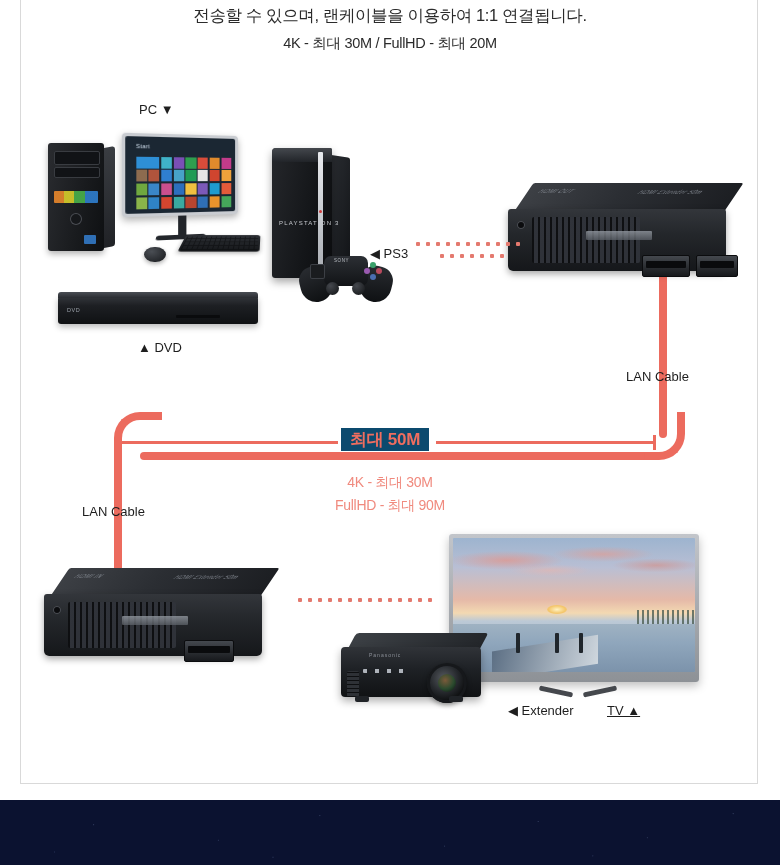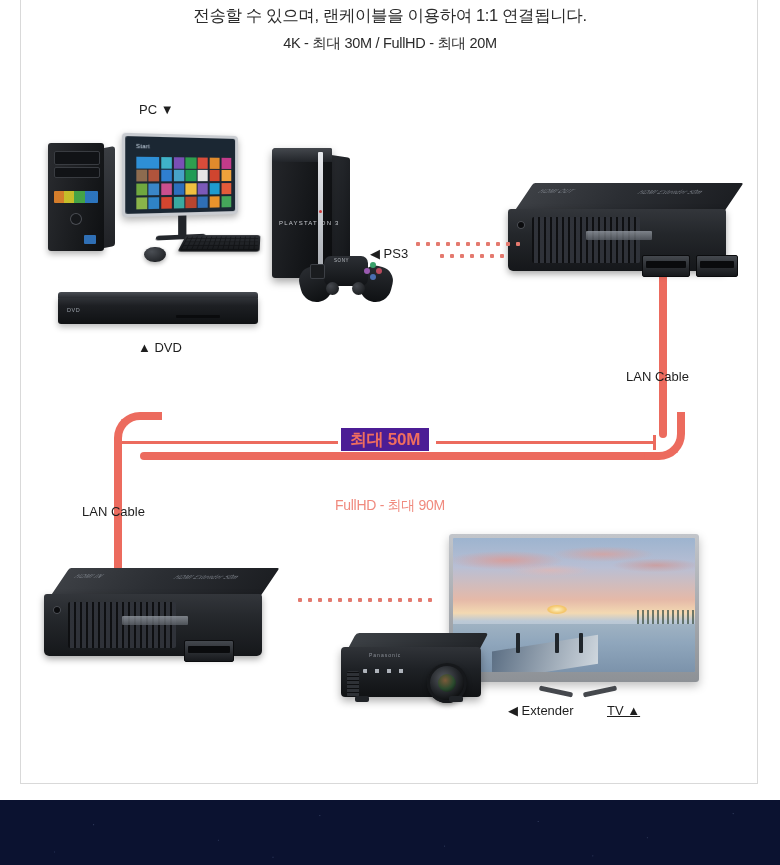--- a/index.html
+++ b/index.html
@@ -42,21 +42,21 @@
   .dots{position:absolute;display:flex;gap:6px;}
   .dots i{display:block;width:4px;height:4px;background:#e4796e;border-radius:1px;}
 
   
   .dim{position:absolute;left:118px;top:441px;width:538px;height:3px;}
   .dim .bar{position:absolute;top:0;height:3px;background:#ec6b5e;}
   .dim .cap{position:absolute;top:-6px;width:3px;height:15px;background:#ec6b5e;}
   .dim-label{
     position:absolute;left:341px;top:428px;
     font-size:17px;font-weight:bold;color:#ef6d5f;letter-spacing:-0.3px;
-    background:#4c1d95;padding:0 9px;
+    background:#0c4a6e;padding:0 9px;
   }
   .spec{position:absolute;left:0;width:780px;text-align:center;color:#f08a7e;font-size:14px;letter-spacing:-0.3px;}
 
   
 
   
   .ext{position:absolute;width:230px;height:95px;}
   .ext .top{
     position:absolute;left:14px;top:0;width:210px;height:34px;
     background:linear-gradient(100deg,#3d4045 0%,#2b2e33 45%,#1c1e22 100%);
@@ -245,20 +245,21 @@
   <div class="cable cable-v" style="left:114px;top:437px;height:135px;"></div>
 
   <div class="dim">
     <div class="bar" style="left:0;width:220px;"></div>
     <div class="bar" style="right:0;width:220px;"></div>
     <div class="cap" style="left:0;"></div>
     <div class="cap" style="right:0;"></div>
   </div>
   <div class="dim-label">최대 50M</div>
 
+  <div class="spec" style="top:474px;">4K - 최대 30M</div>
   <div class="spec" style="top:497px;">FullHD - 최대 90M</div>
 
   <div class="tower">
     <div class="side"></div>
       <div class="bay"></div>
       <div class="bay bay2"></div>
     <div class="logo"></div>
       <div class="pwr"></div>
       <div class="badge"></div>
   </div>

